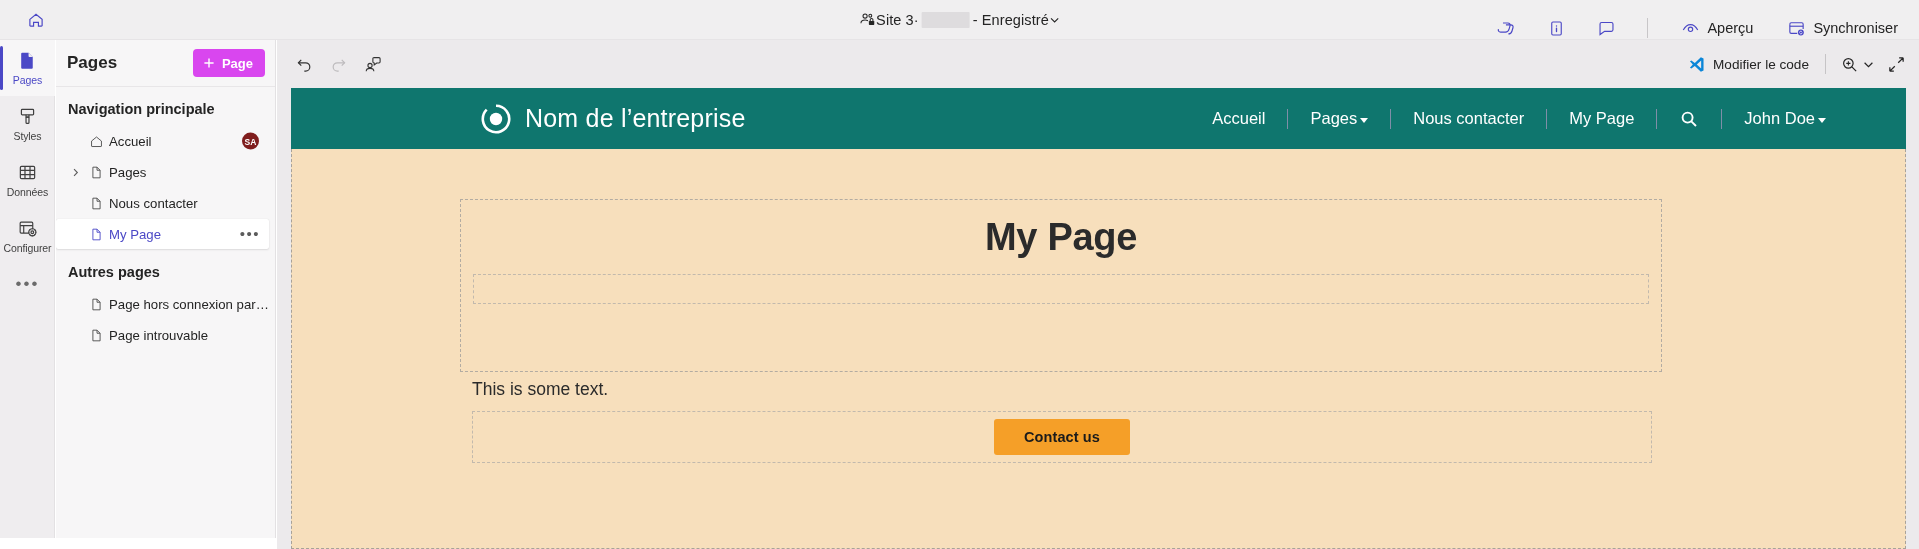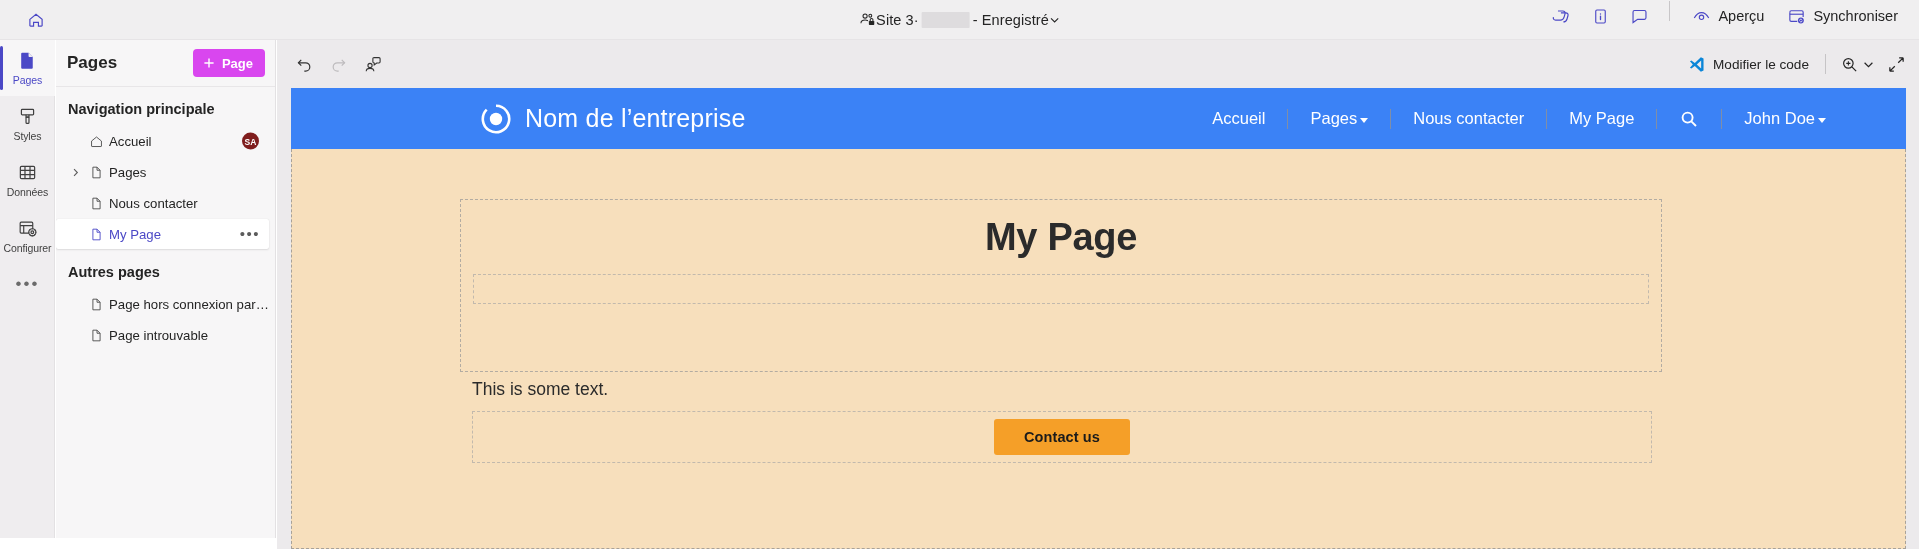--- a/index.html
+++ b/index.html
@@ -31,22 +31,22 @@
     white-space: nowrap;
   }
   .site-label { font-size: 14.5px; color: #242424; letter-spacing: .1px; }
   .redact-box {
     display: inline-block; width: 48px; height: 16px;
     background: #dedcde; border-radius: 1px; vertical-align: -3px;
     margin: 0 3px;
   }
 
   .appbar-right {
-    position: absolute; right: 12px; top: 1px; height: 40px;
-    display: flex; align-items: flex-start; gap: 5px;
+    position: absolute; right: 12px; top: 8px; height: 40px;
+    display: flex; align-items: center; gap: 16px;
   }
   .ab-icon-btn {
     width: 34px; height: 30px; border-radius: 4px; cursor: pointer;
     display: flex; align-items: center; justify-content: center;
   }
   .ab-text-btn {
     height: 30px; border-radius: 4px; cursor: pointer; padding: 0 9px;
     display: flex; align-items: center; gap: 7px;
     font-size: 14.5px; color: #242424;
   }
@@ -159,21 +159,21 @@
     display: flex; align-items: center; gap: 3px; color: #242424;
   }
 
   
   .page-frame {
     position: absolute; left: 14px; top: 48px;
     width: 1615px; height: 461px;
     background: #ffffff; overflow: hidden;
   }
   .site-header {
-    height: 61px; background: #3b82f6; color: #ffffff;
+    height: 61px; background: #0f766e; color: #ffffff;
     display: flex; align-items: center; padding: 0 0 0 190px;
   }
   .brand { display: flex; align-items: center; gap: 14px; cursor: pointer; }
   .brand-name { font-size: 25px; letter-spacing: .2px; color: #ffffff; }
   .site-nav {
     margin-left: auto; display: flex; align-items: center;
     padding-right: 58px; font-size: 16.5px;
   }
   .nav-link {
     padding: 0 22px; color: #ffffff; cursor: pointer; white-space: nowrap;

